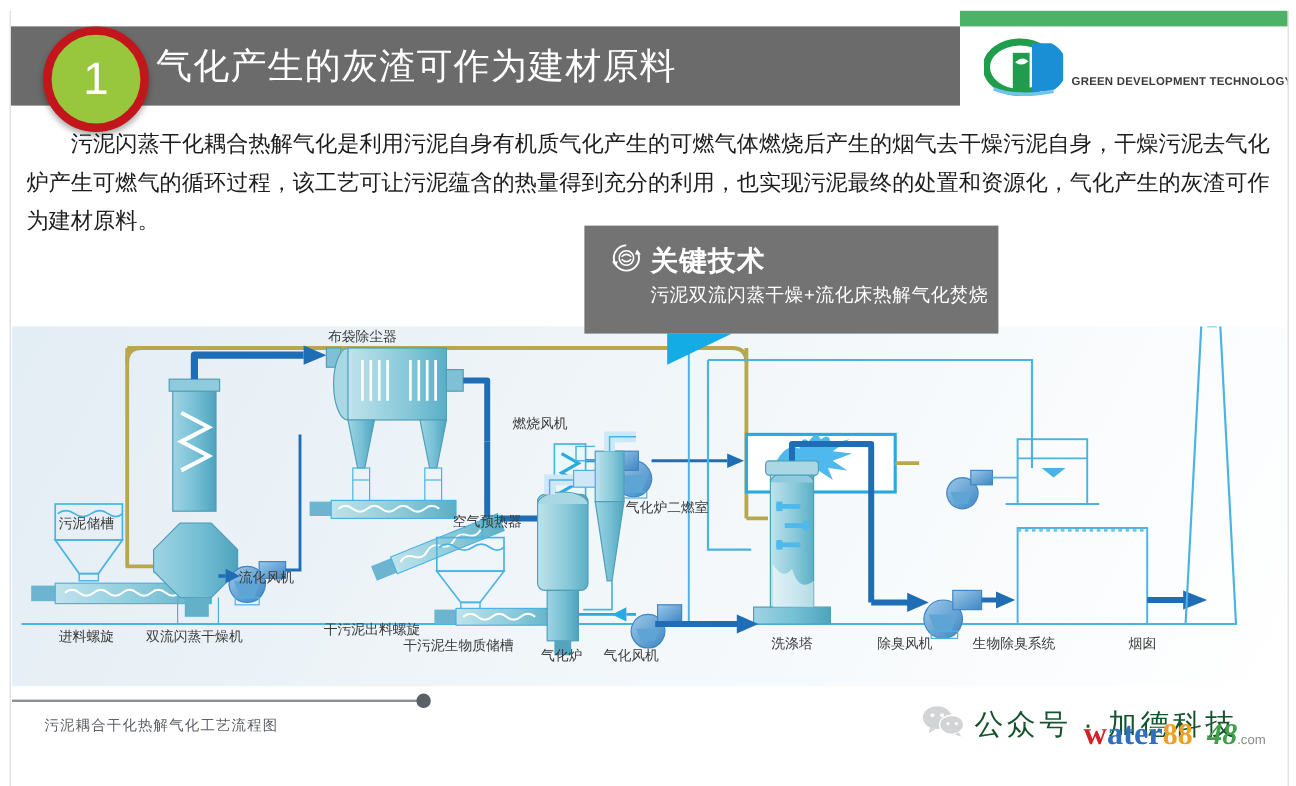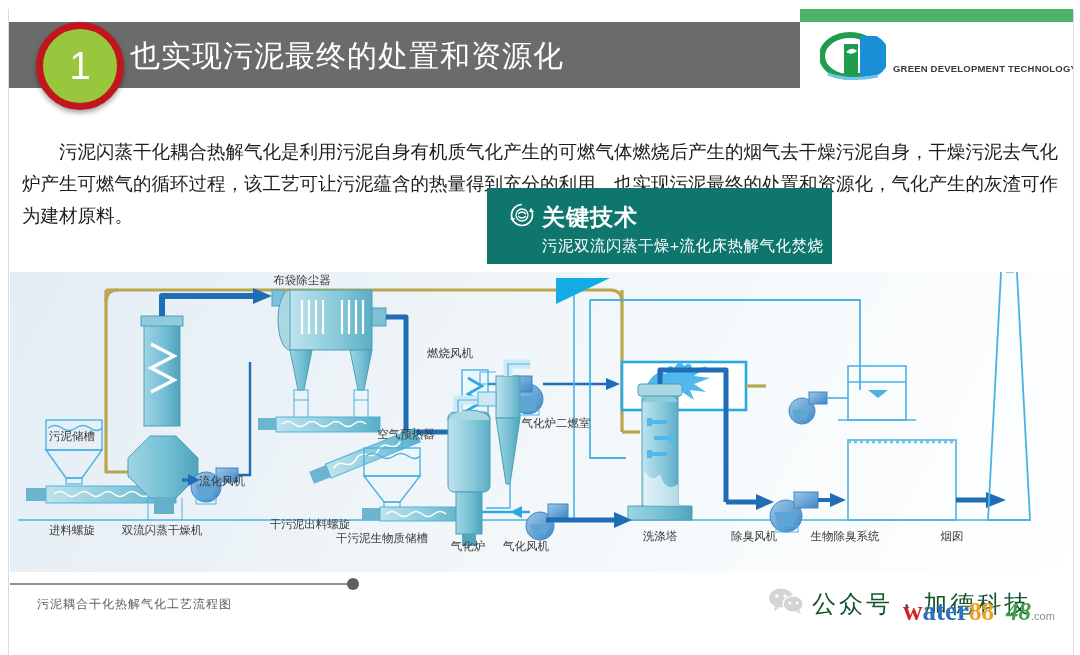--- a/index.html
+++ b/index.html
@@ -43,28 +43,28 @@
   
   .logo { position:absolute; left:820px; top:28px; width:250px; height:62px; z-index:8; }
   .logo-mark { position:absolute; left:0px; top:2px; width:66px; height:54px; }
   .logo-cn { position:absolute; left:72px; top:2px; font-size:26px; font-weight:bold; color:#1a1a1a; letter-spacing:2px; white-space:nowrap;}
   .logo-en { position:absolute; left:73px; top:35px; font-size:9.5px; font-weight:bold; color:#3a3a3a; letter-spacing:.2px; white-space:nowrap;}
 
   
   .para {
     position:absolute; left:10px; top:104px; width:1060px;
     font-size:18.5px; line-height:32px; color:#1c1c1c; text-align:justify;
-    text-indent:2em; z-index:7;margin-top:32px;
+    text-indent:2em; z-index:7;
   }
   .para p { padding:0 12px; }
 
   
   .callout {
-    position:absolute; left:487px; top:188px; width:345px; height:76px;
-    background:#0f766e; z-index:12;padding-left:48px;
+    position:absolute; left:487px; top:188px; width:345px; height:90px;
+    background:#737373; z-index:12;padding-left:48px;
   }
   .callout-head { position:absolute; left:33px; top:14px; font-size:23px; font-weight:bold; color:#ffffff; letter-spacing:1px;}
   .callout-icon { position:absolute; left:0px; top:14px; width:26px; height:26px;}
   .callout-sub  { position:absolute; left:33px; top:48px; font-size:15.5px; color:#ffffff; letter-spacing:.5px; white-space:nowrap;}
   .callout-inner{position:absolute; left:22px; top:0; right:0; bottom:0;}
   .callout-tail {
     position:absolute; left:556px; top:278px; width:0; height:0;
     border-left:0 solid transparent;
     border-top:26px solid #13ace4;
     border-right:54px solid transparent;
@@ -98,21 +98,21 @@
 
   .lbl { font-size:11.5px; fill:#3a3a3a; font-family:"Liberation Sans", sans-serif; }
 </style>
 </head>
 <body>
 
 <div id="slide">
 
   <div class="green-strip"></div>
   <div class="title-bar"></div>
-  <div class="title-text">也实现污泥最终的处置和资源化</div>
+  <div class="title-text">气化产生的灰渣可作为建材原料</div>
 
   <div class="badge">
     <span>1</span>
   </div>
 
   <div class="logo">
     <svg class="logo-mark" viewBox="0 0 66 54">
       <ellipse cx="30" cy="26" rx="28" ry="21" fill="none" stroke="#1f9d4d" stroke-width="6"></ellipse>
       <path d="M40 6 L56 6 A22 22 0 0 1 56 46 L40 46 Z" fill="#1b8fd6"></path>
       <rect x="24" y="14" width="14" height="34" fill="#1f9d4d"></rect>

